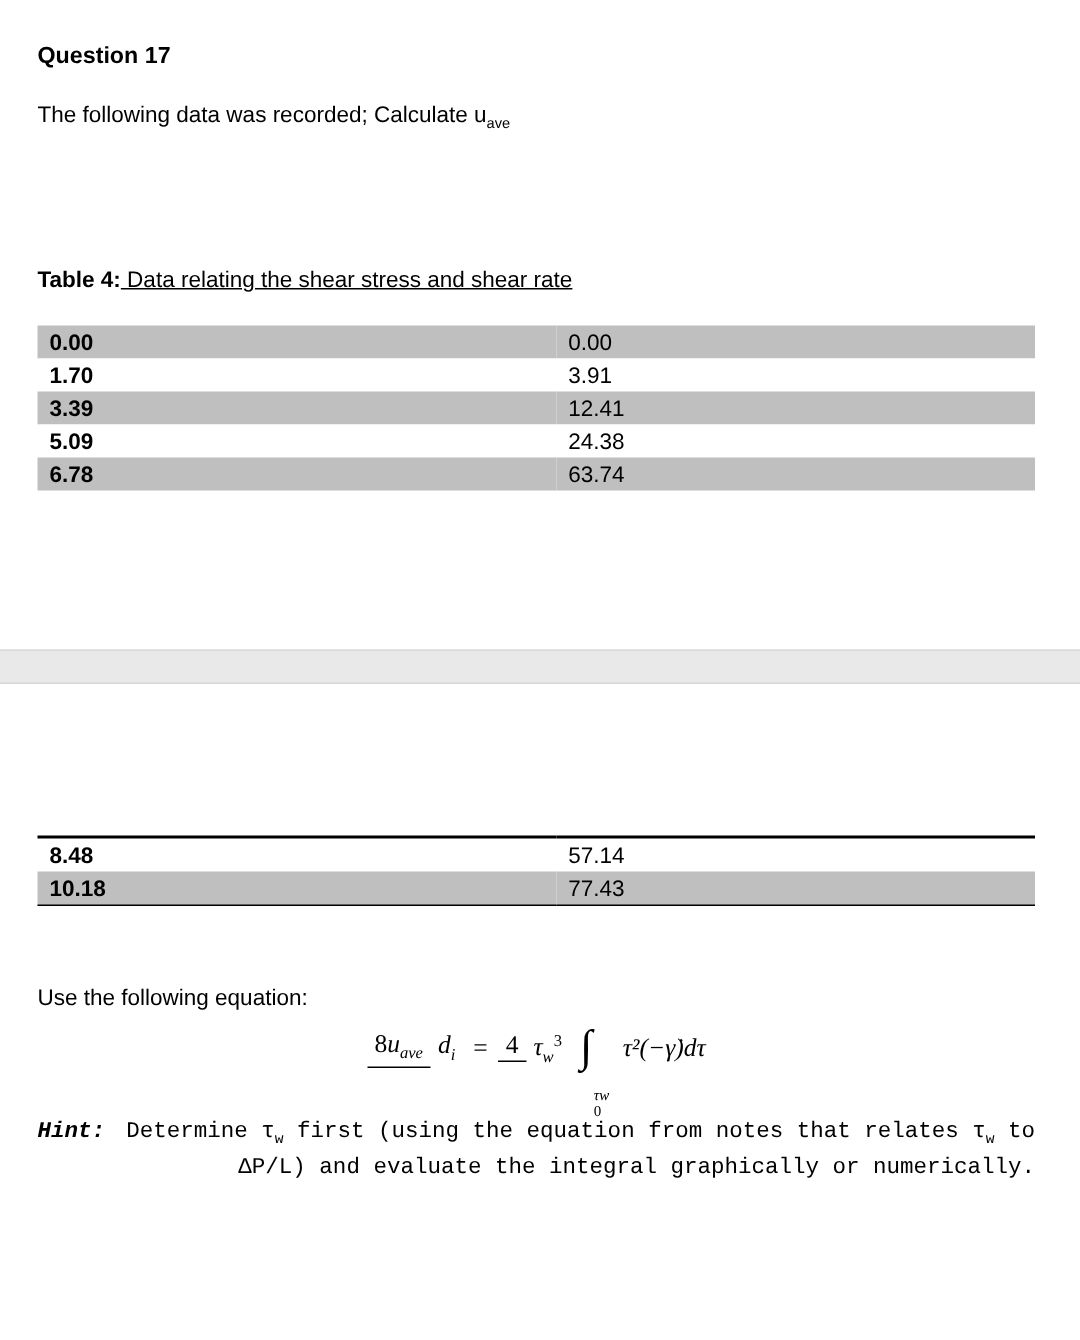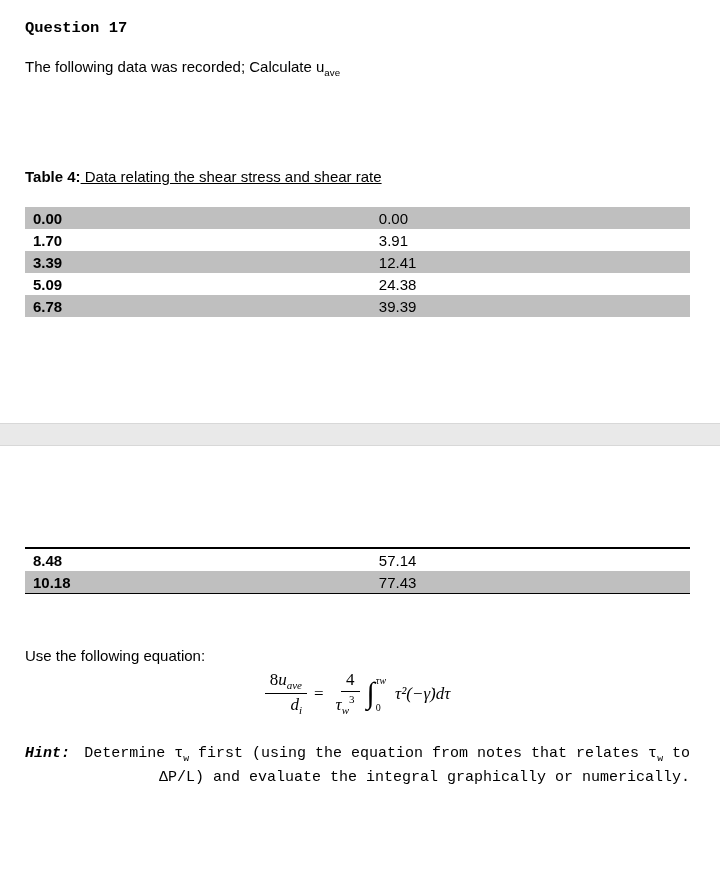--- a/index.html
+++ b/index.html
@@ -7,21 +7,21 @@
   body {
     width: 720px;
     height: 893px;
     font-family: "Liberation Sans", sans-serif;
     font-size: 15px;
     color: #000;
     overflow: hidden;
   }
   .content { padding: 0 30px 0 25px; }
 
-  .q-title { padding-top: 19px; font-weight: bold; font-size: 15.5px; font-family: Liberation Mono, monospace; }
+  .q-title { padding-top: 29px; font-weight: bold; font-size: 15.5px; }
 
   .para1 { margin-top: 26px; line-height: 1.55; width: 665px; }
   .para2 { margin-top: 21px; }
   sub { font-size: 0.65em; }
   sup { font-size: 0.65em; }
 
   .table-caption { margin-top: 90px; }
   .table-caption .cap-label { font-weight: bold; }
   .table-caption .cap-text { text-decoration: underline; }
 
@@ -60,27 +60,27 @@
     margin-top: 6px;
     width: 665px;
     display: flex;
     justify-content: center;
     align-items: center;
     gap: 7px;
     font-family: "Liberation Serif", serif;
     font-size: 17px;
   }
   .equation .var { font-style: italic; }
-  .frac { display: inline-flex; flex-direction: column; align-items: flex-end; vertical-align: middle; }
+  .frac { display: inline-flex; align-items: flex-start; vertical-align: middle; }
   .frac .num { padding: 0 5px 1px 5px; border-bottom: 1.4px solid #000; line-height: 1.15; }
   .frac .den { padding: 1px 5px 0 5px; line-height: 1.15; }
   .int-wrap { display: inline-flex; align-items: center; }
   .int-sign { font-size: 30px; font-weight: 400; line-height: 1; transform: translateY(-1px); }
   .int-limits { display: inline-flex; flex-direction: column; justify-content: space-between; height: 38px; margin-left: 1px; font-size: 10px; }
-  .int-limits .up { font-style: italic; }
+  .int-limits .up { font-style: italic; margin-top: 45px; }
   .int-limits .lo { text-align: left; }
   .integrand { font-style: italic; margin-left: 2px; }
 
   .hint { margin-top: 26px; display: flex; width: 665px; line-height: 1.5; font-family: Liberation Mono, monospace; }
   .hint-label { width: 56px; flex: 0 0 56px; font-weight: bold; font-style: italic; }
   .hint-body { flex: 1; text-align: right; }
 </style>
 </head>
 <body>
 
@@ -110,21 +110,21 @@
     <tr class="r-gray">
       <td class="c1">3.39</td>
       <td>12.41</td>
     </tr>
     <tr class="r-white">
       <td class="c1">5.09</td>
       <td>24.38</td>
     </tr>
     <tr class="r-gray">
       <td class="c1">6.78</td>
-      <td>39.39</td>
+      <td>63.74</td>
     </tr>
   </tbody>
     </table>
 
   <div class="page-gap"></div>
 
   <table class="data part2">
     <colgroup>
         <col class="c1">
         <col class="c2">

